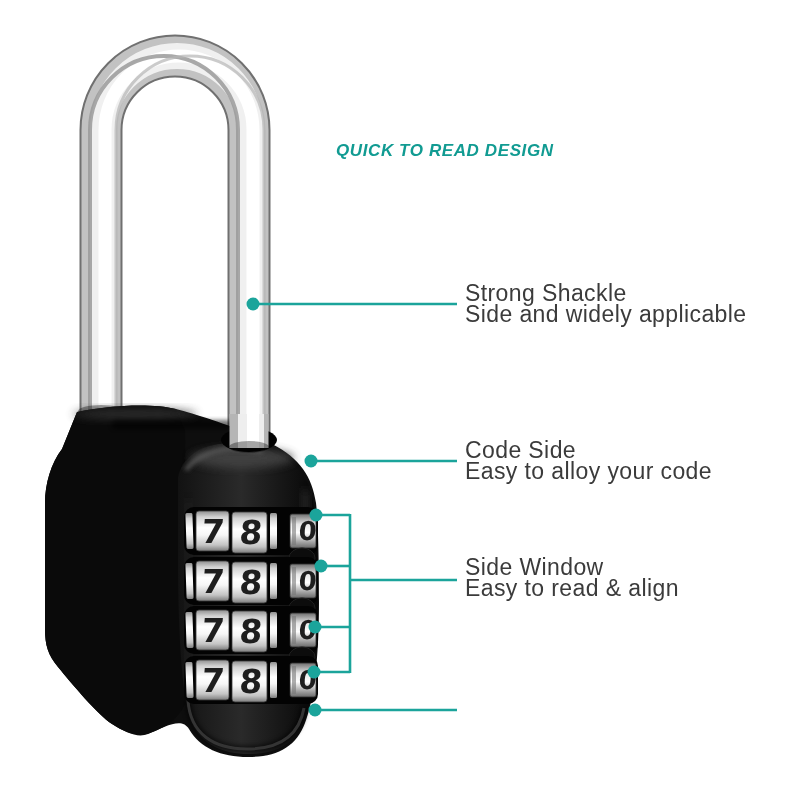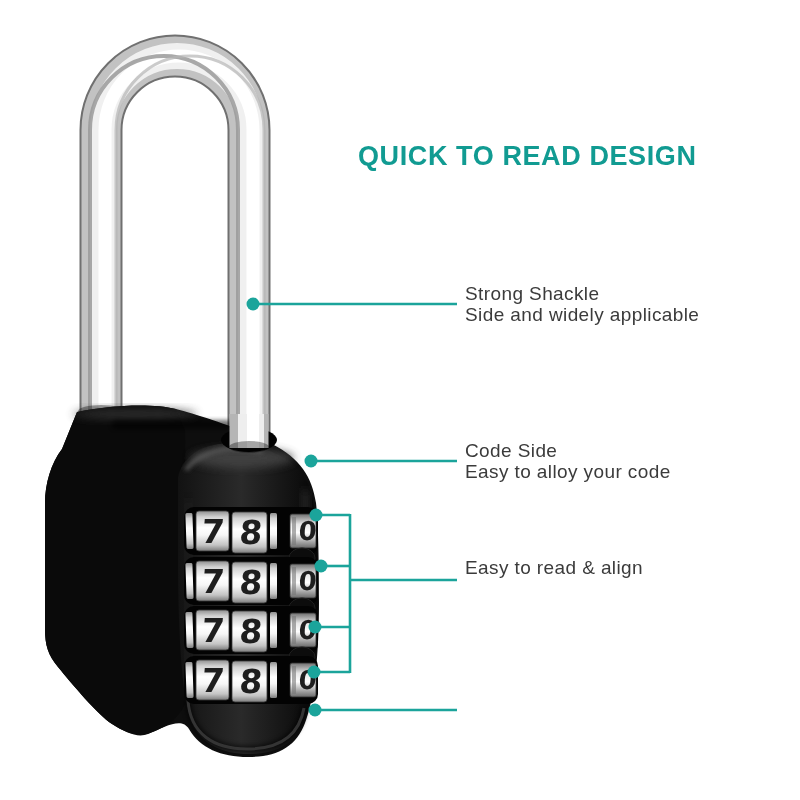--- a/index.html
+++ b/index.html
@@ -3,27 +3,27 @@
 <meta charset="utf-8">
 <style>
   html,body { margin:0; padding:0; background:#fff; }
   .page {
     position:relative; width:800px; height:800px;
     background:var(--bg,#ffffff); overflow:hidden;
     font-family:"Liberation Sans", sans-serif;
   }
   .page svg { position:absolute; left:0; top:0; }
   .title {
-    position:absolute; left:358px; top:141px;
-    font-size:27px; font-weight:bold; letter-spacing:0.6px;
-    color:var(--accent,#119B92); white-space:nowrap;
+    position:absolute; left:336px; top:141px;
+    font-size:17px; font-weight:bold; letter-spacing:0.6px;
+    color:var(--accent,#119B92); white-space:nowrap;font-style:italic;
   }
   .annotation {
     position:absolute; left:465px;
-    font-size:19px; line-height:21px; letter-spacing:0.4px;
+    font-size:23px; line-height:21px; letter-spacing:0.4px;
     color:var(--text,#3B3B3B); white-space:nowrap;
   }
   .teal-stroke { stroke:var(--callout,#1BA49B); stroke-width:2.6; fill:none; }
   .teal-fill   { fill:var(--callout,#1BA49B); }
   .digit {
     font-family:"DejaVu Sans", sans-serif; font-weight:bold;
     fill:#1e1e1e; text-anchor:middle;
   }
 </style>
 </head>
@@ -217,17 +217,18 @@
     <div>Strong Shackle</div>
     <div>Side and widely applicable</div>
   </div>
 
   <div class="annotation" style="top:440px">
     <div>Code Side</div>
     <div>Easy to alloy your code</div>
   </div>
 
   <div class="annotation" style="top:557px">
+    <div>Side Window</div>
     <div>Easy to read &amp; align</div>
   </div>
 
 
 </div>
 
 </body></html>

